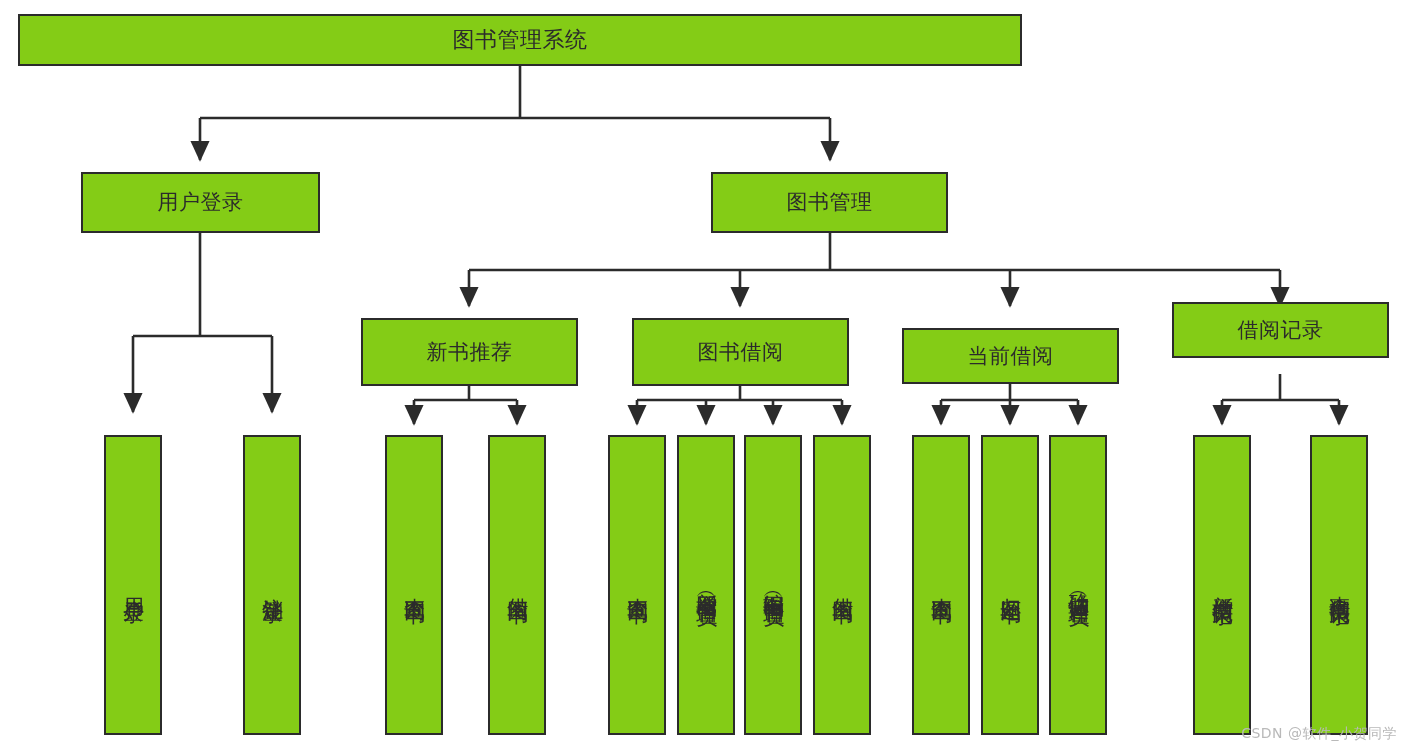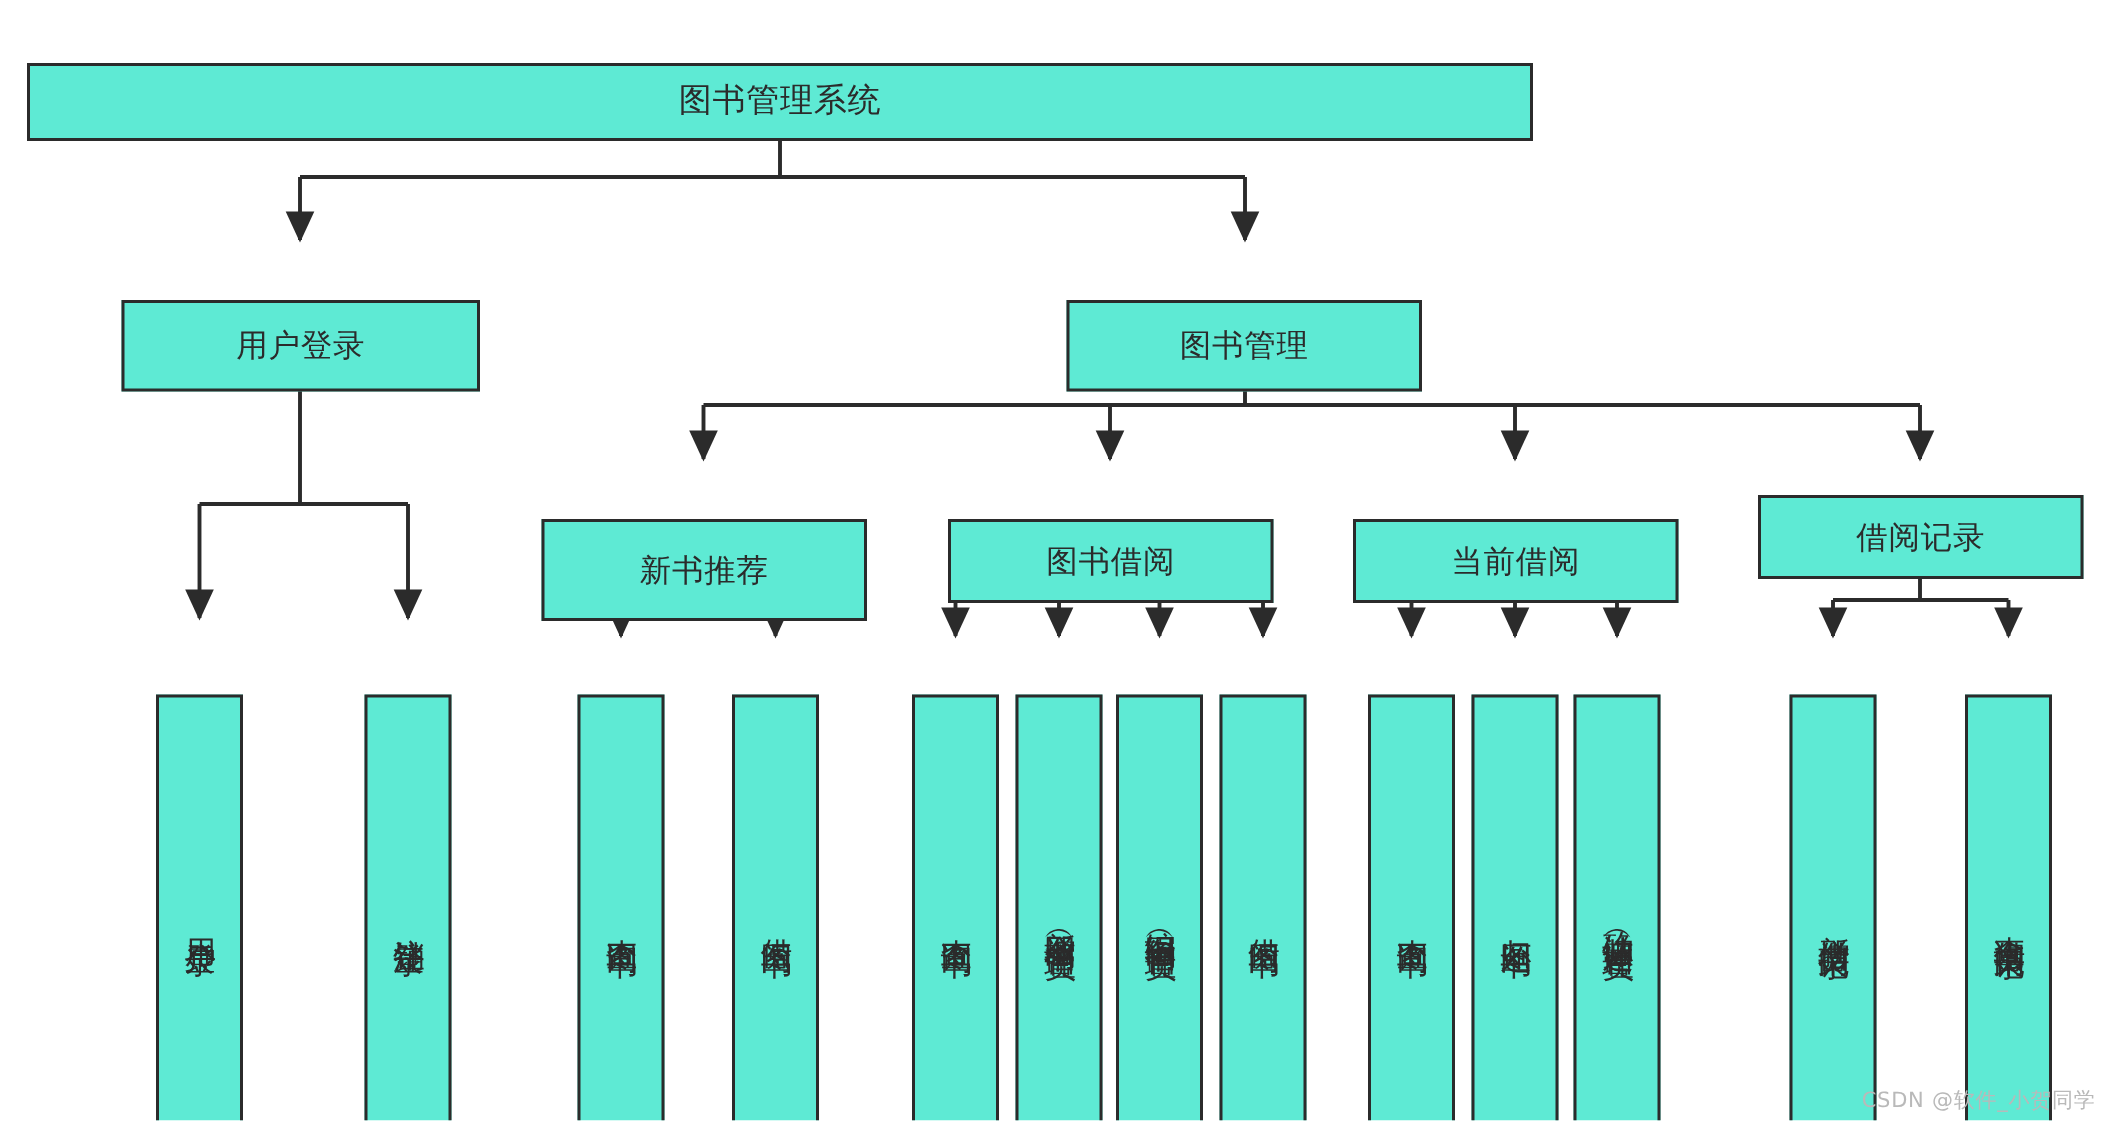--- a/index.html
+++ b/index.html
@@ -24,27 +24,26 @@
     left: 0;
     top: 0;
     width: 1405px;
     height: 747px;
     pointer-events: none;
   }
   
   .node {
     position: absolute;
     box-sizing: border-box;
-    background: #5eead4;
+    background: #84cc16;
     border: 2px solid #2b2b2b;
     display: flex;
     align-items: center;
     justify-content: center;
     color: #2b2b2b;
-    margin-top: 28px;
   }
   .node .label {
     display: block;
     text-align: center;
     line-height: 1.18;
     letter-spacing: 0.5px;
   }
   
   .node.horiz .label {
     writing-mode: horizontal-tb;
@@ -143,24 +142,24 @@
   <div class="node horiz" style="left:81px; top:172px; width:239px; height:61px;">
     <span class="label">用户登录</span>
   </div>
   <div class="node horiz" style="left:711px; top:172px; width:237px; height:61px;justify-content:center;">
     <span class="label">图书管理</span>
   </div>
 
   <div class="node horiz" style="left:361px; top:318px; width:217px; height:68px;">
     <span class="label">新书推荐</span>
   </div>
-  <div class="node horiz" style="left:632px; top:318px; width:217px; height:56px;">
+  <div class="node horiz" style="left:632px; top:318px; width:217px; height:68px;">
     <span class="label">图书借阅</span>
   </div>
-  <div class="node horiz" style="left:902px; top:318px; width:217px; height:56px;">
+  <div class="node horiz" style="left:902px; top:328px; width:217px; height:56px;">
     <span class="label">当前借阅</span>
   </div>
   <div class="node horiz" style="left:1172px; top:302px; width:217px; height:56px;">
     <span class="label">借阅记录</span>
   </div>
 
   <div class="node vert" style="left:104px; top:435px; width:58px; height:300px;">
     <span class="label">用户登录</span>
   </div>
   <div class="node vert" style="left:243px; top:435px; width:58px; height:300px;">

